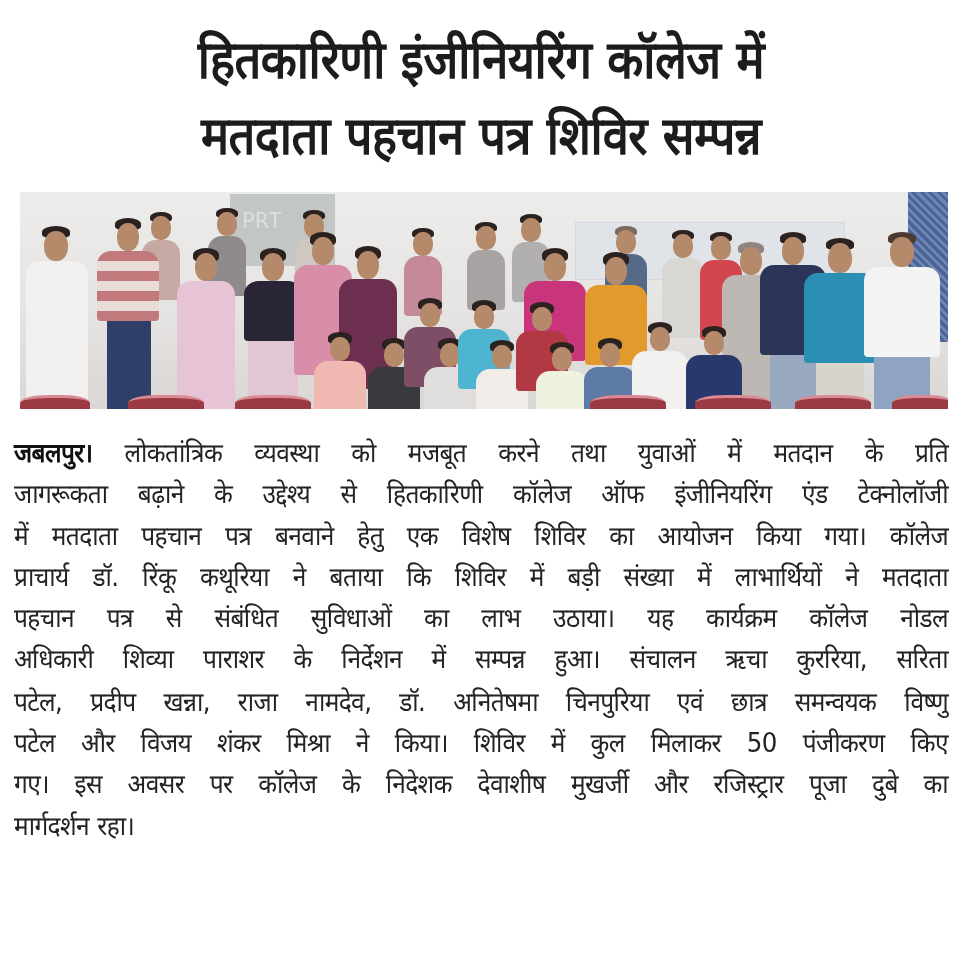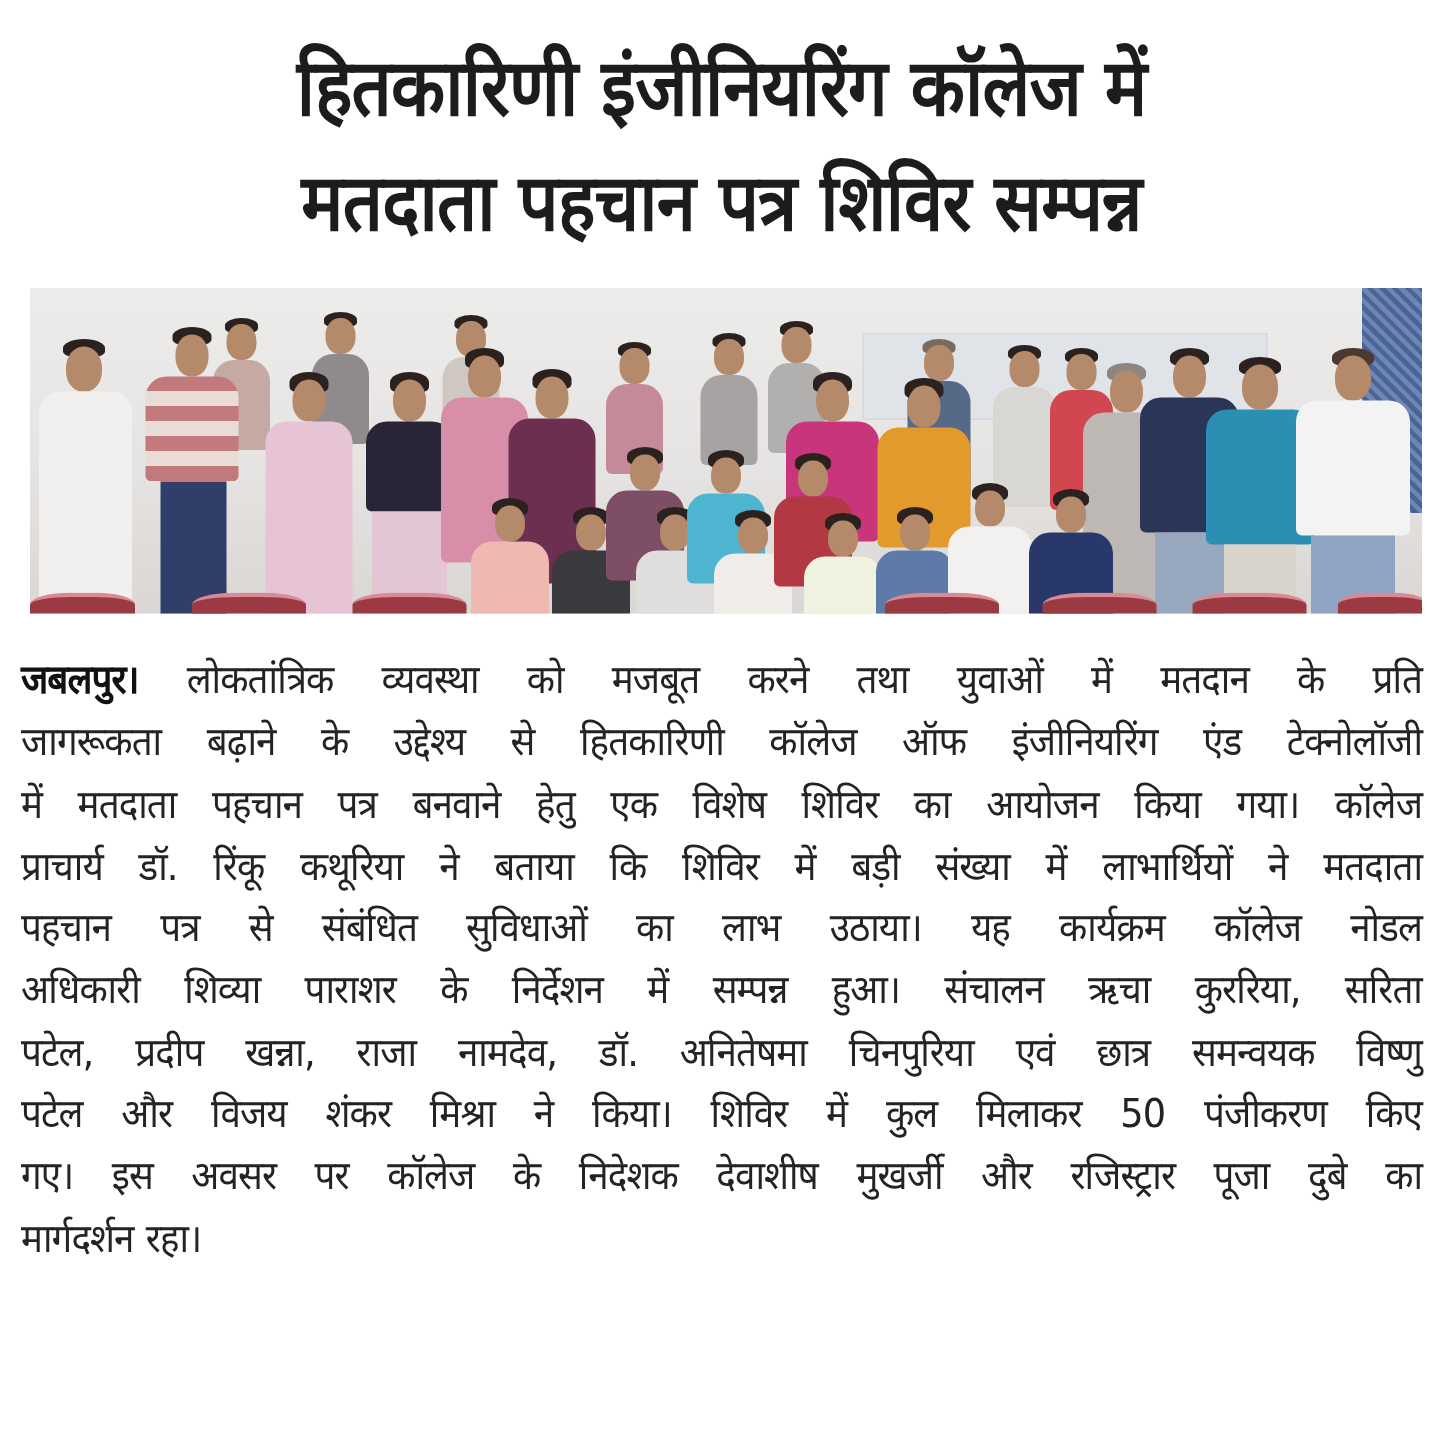--- a/index.html
+++ b/index.html
@@ -60,20 +60,21 @@
 </style>
 </head>
 <body>
 
 <div class="headline">
   <span class="hl-line">हितकारिणी इंजीनियरिंग कॉलेज में</span>
   <span class="hl-line">मतदाता पहचान पत्र शिविर सम्पन्न</span>
 </div>
 
 <div class="photo">
+  <div class="blackboard">PRT</div>
   <div class="banner"></div>
   <div class="curtain"></div>
 
   <div class="person" style="left:130px;top:20px;">
       <div class="hair" style="left:0;top:0;width:22px;height:10px;"></div>
       <div class="head" style="left:1px;top:4px;width:20px;height:24px;"></div>
       <div class="body" style="left:-8px;top:28px;width:38px;height:60px;background:#c7a9a3;"></div>
     </div>
   <div class="person" style="left:196px;top:16px;">
       <div class="hair" style="left:0;top:0;width:22px;height:10px;"></div>

